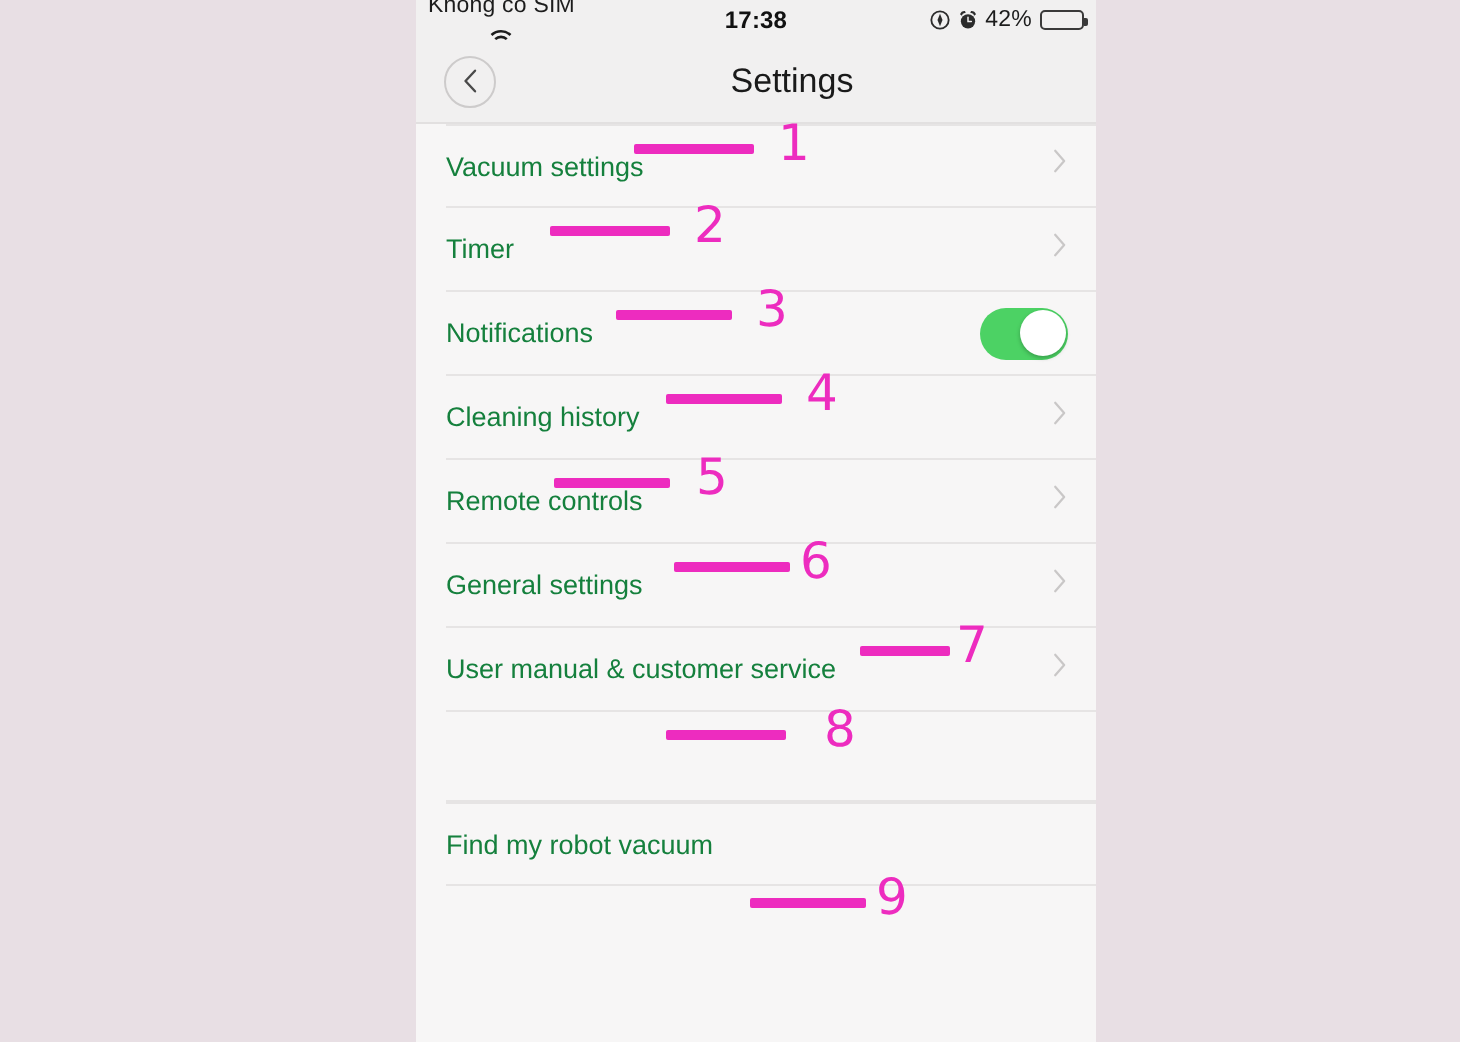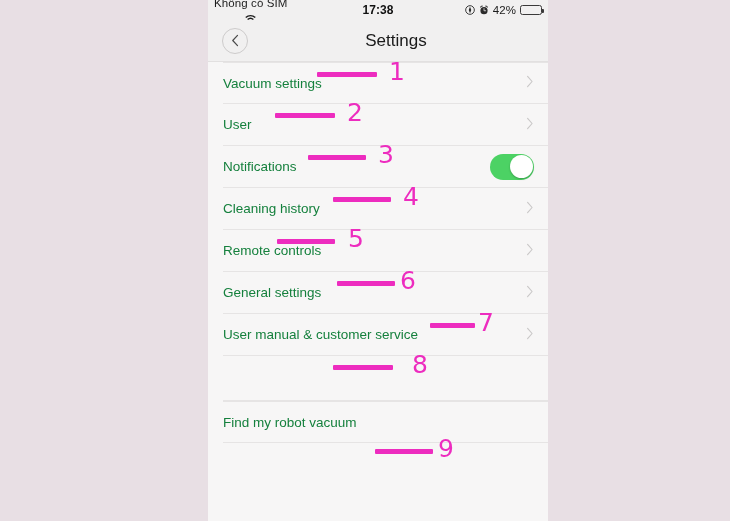--- a/index.html
+++ b/index.html
@@ -208,21 +208,21 @@
     </div>
 
     <div class="list" id="list-main">
         <div class="row">
           <span class="row-label">Vacuum settings</span>
           <span class="chev"><svg viewBox="0 0 10 16" width="8" height="13">
               <path d="M2 1.6 L7.6 8 L2 14.4" fill="none" stroke="#c9c7c7" stroke-width="1.4" stroke-linecap="round" stroke-linejoin="round"></path>
             </svg></span>
         </div>
         <div class="row">
-          <span class="row-label">User</span>
+          <span class="row-label">Timer</span>
           <span class="chev"><svg viewBox="0 0 10 16" width="8" height="13">
               <path d="M2 1.6 L7.6 8 L2 14.4" fill="none" stroke="#c9c7c7" stroke-width="1.4" stroke-linecap="round" stroke-linejoin="round"></path>
             </svg></span>
         </div>
         <div class="row">
           <span class="row-label">Notifications</span>
           <span class="toggle">
             <span class="toggle-knob"></span>
           </span>
         </div>

